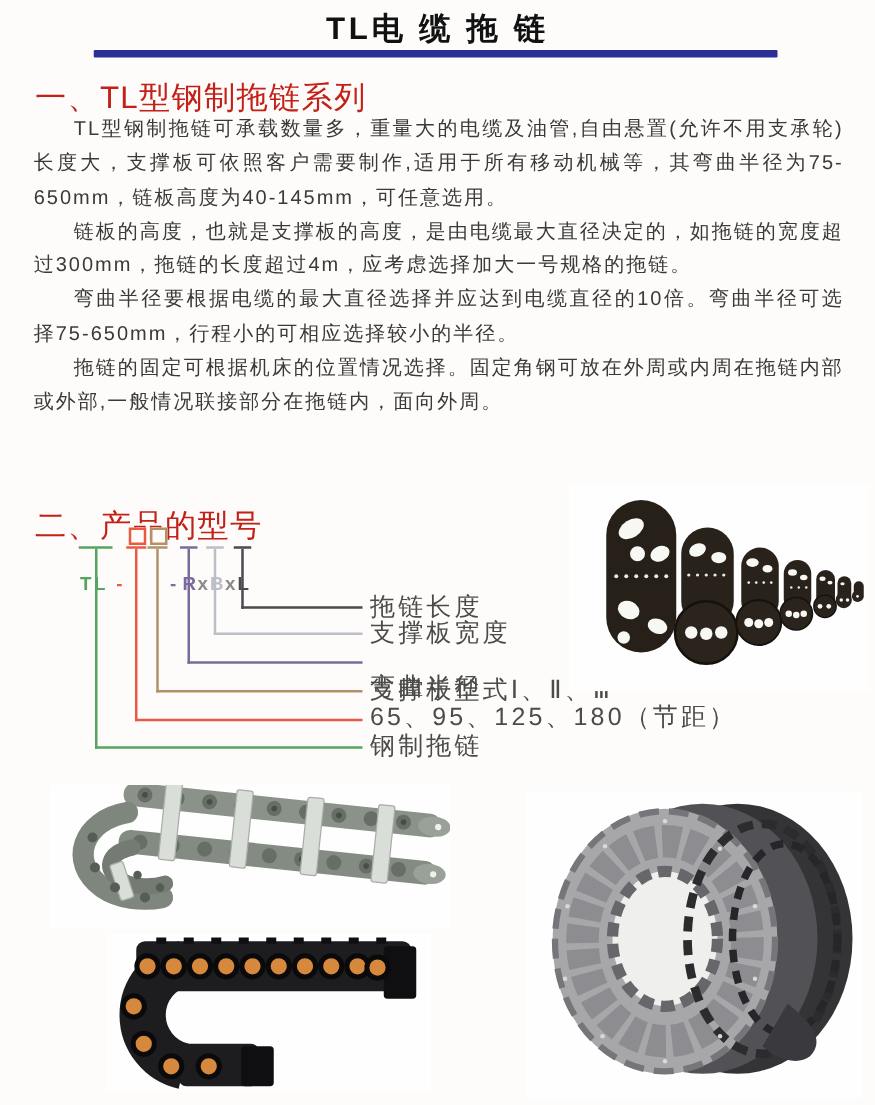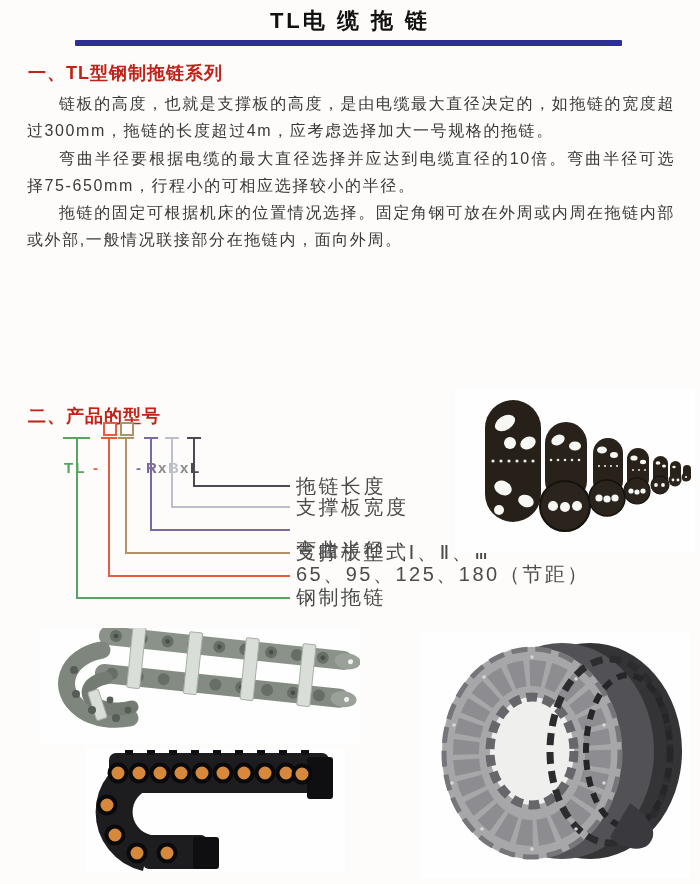--- a/index.html
+++ b/index.html
@@ -4,29 +4,29 @@
 <style>
   html,body{margin:0;padding:0;background:#e9e7e2;}
   .page{
     position:relative;width:700px;height:884px;margin:0 auto;
     background:#fdfcfa;overflow:hidden;
     font-family:"Liberation Sans","DejaVu Sans",sans-serif;
     color:#2e2e2e;
   }
   .page-title{
     position:absolute;top:6px;left:0;width:700px;text-align:center;
-    font-size:22px;font-weight:bold;letter-spacing:3px;color:#111;margin:0;
+    font-size:25px;font-weight:bold;letter-spacing:3px;color:#111;margin:0;
   }
   .title-bar{
     position:absolute;left:75px;top:40px;width:547px;height:6px;
     background:#2b2f96;border-radius:1px;
   }
   .sec-heading{
     position:absolute;left:28px;margin:0;
-    font-size:18px;font-weight:bold;color:#c32017;letter-spacing:1px;
+    font-size:25px;font-weight:normal;color:#c32017;letter-spacing:1px;
   }
   .body-text{
     position:absolute;left:27px;top:90px;width:648px;margin:0;
     font-size:16px;line-height:27.3px;letter-spacing:1.6px;
     text-align:justify;color:#3a3a3a;
   }
   .body-text p{margin:0;text-indent:2em;}
   
   .fchar{position:absolute;font-size:15px;font-weight:bold;letter-spacing:2px;line-height:15px;margin-top:40px;}
   .fbox{position:absolute;width:10px;height:10px;background:#fdfcfa;}
@@ -42,20 +42,21 @@
 </head>
 <body>
 
 <div class="page">
 
   <h1 class="page-title">TL电 缆 拖 链</h1>
   <div class="title-bar"></div>
 
   <h2 class="sec-heading" style="top:61px">一、TL型钢制拖链系列</h2>
   <div class="body-text">
+    <p>TL型钢制拖链可承载数量多，重量大的电缆及油管,自由悬置(允许不用支承轮)长度大，支撑板可依照客户需要制作,适用于所有移动机械等，其弯曲半径为75-650mm，链板高度为40-145mm，可任意选用。</p>
     <p>链板的高度，也就是支撑板的高度，是由电缆最大直径决定的，如拖链的宽度超过300mm，拖链的长度超过4m，应考虑选择加大一号规格的拖链。</p>
     <p>弯曲半径要根据电缆的最大直径选择并应达到电缆直径的10倍。弯曲半径可选择75-650mm，行程小的可相应选择较小的半径。</p>
     <p>拖链的固定可根据机床的位置情况选择。固定角钢可放在外周或内周在拖链内部或外部,一般情况联接部分在拖链内，面向外周。</p>
   </div>
 
   <h2 class="sec-heading" style="top:404px">二、产品的型号</h2>
 
   <div>
 
     <span class="fchar" style="left:64px;top:420px;color:#55a45f">TL</span>

